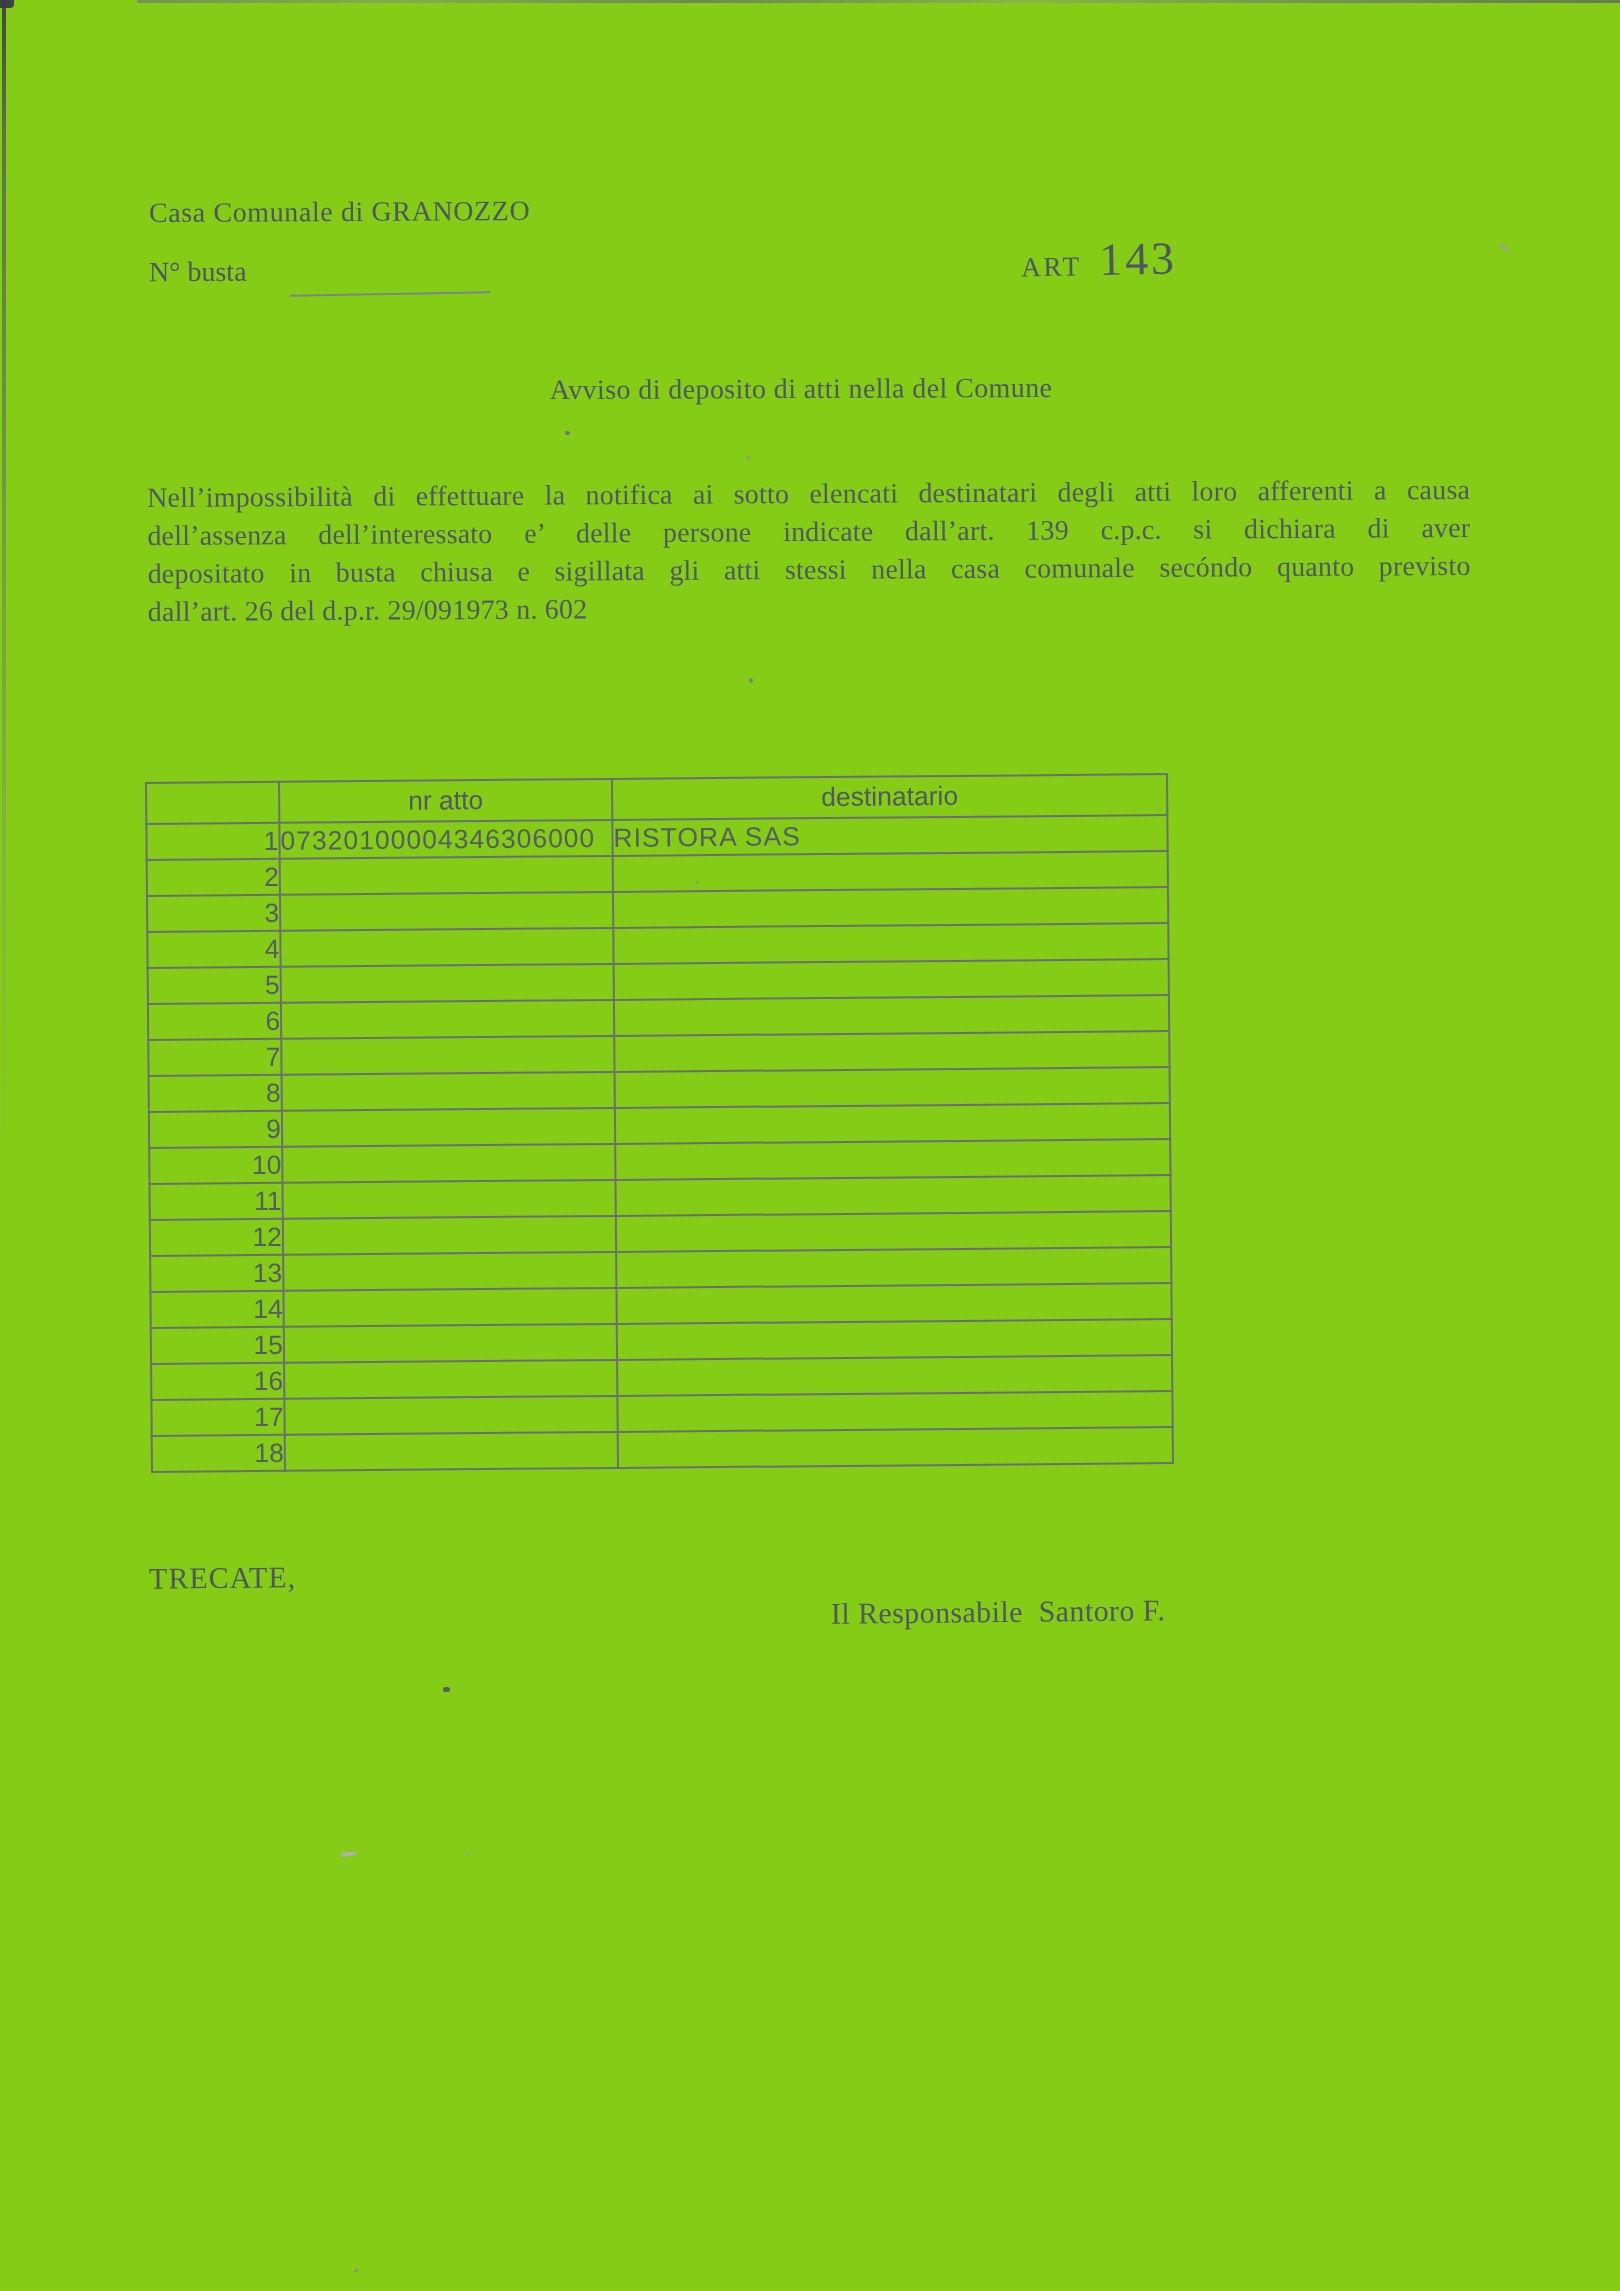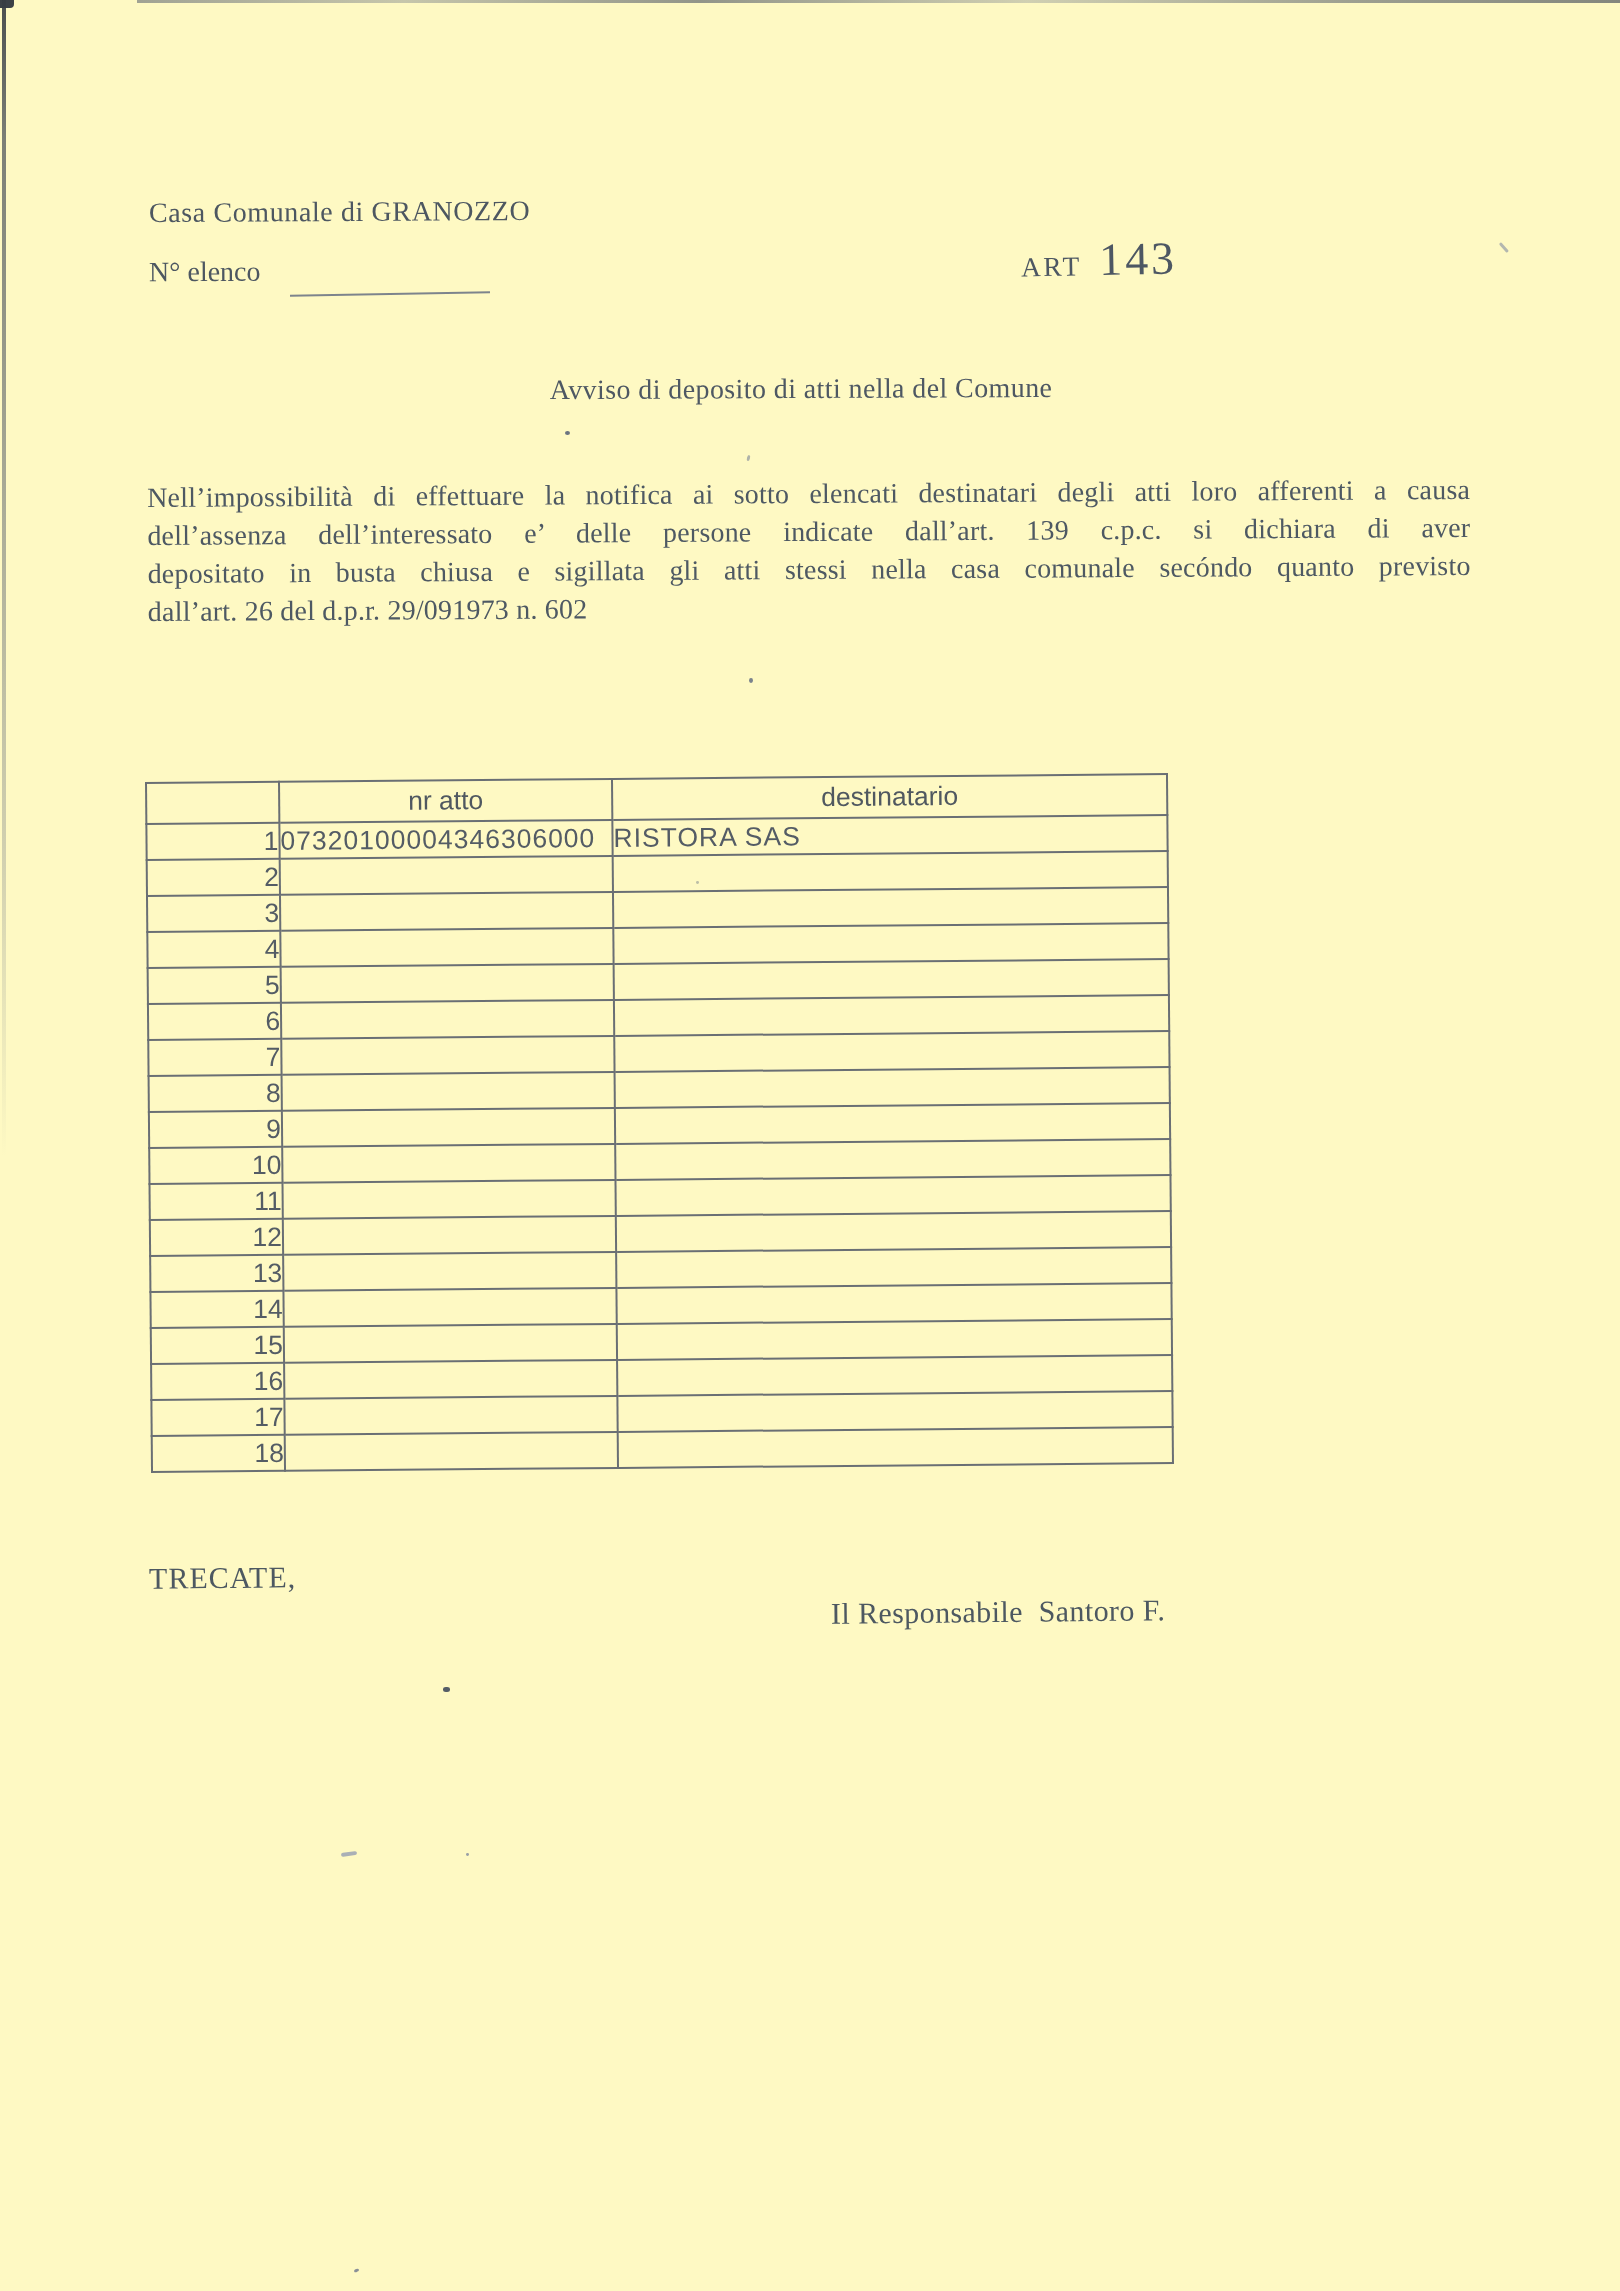--- a/index.html
+++ b/index.html
@@ -1,20 +1,20 @@
 <!DOCTYPE html>
 <html><head>
 <meta charset="utf-8">
 <style>
   html, body { margin: 0; padding: 0; background: #e8e8e8; }
   .page {
     position: relative;
     width: 1620px;
     height: 2292px;
-    background: #fef9c3;
+    background: #84cc16;
     overflow: hidden;
     font-family: "Liberation Serif", serif;
     color: #4e5861;
   }
   
   .scan-top-edge {
     position: absolute; left: 137px; top: 0; width: 1483px; height: 2.9px;
     background: linear-gradient(90deg,
       rgba(110,116,122,.65) 0%, rgba(130,136,142,.45) 18%,
       rgba(100,106,112,.7) 38%, rgba(140,146,152,.4) 60%,
@@ -110,21 +110,21 @@
 </head>
 <body>
 
 <div class="page">
 
   <div class="scan-top-edge"></div>
   <div class="scan-corner-blob"></div>
   <div class="scan-left-edge"></div>
 
   <div class="office-line">Casa Comunale di GRANOZZO</div>
-  <div class="elenco-line">N° elenco</div>
+  <div class="elenco-line">N° busta</div>
   <div class="elenco-blank-line"></div>
   <div class="art-stamp">
     <span class="art-label">ART</span>
     <span class="art-number">143</span>
   </div>
 
   <div class="notice-title">Avviso di deposito di atti nella del Comune</div>
 
   <div class="paragraph">
     <div class="para-line just">Nell’impossibilità di effettuare la notifica ai sotto elencati destinatari degli atti loro afferenti a causa</div>

